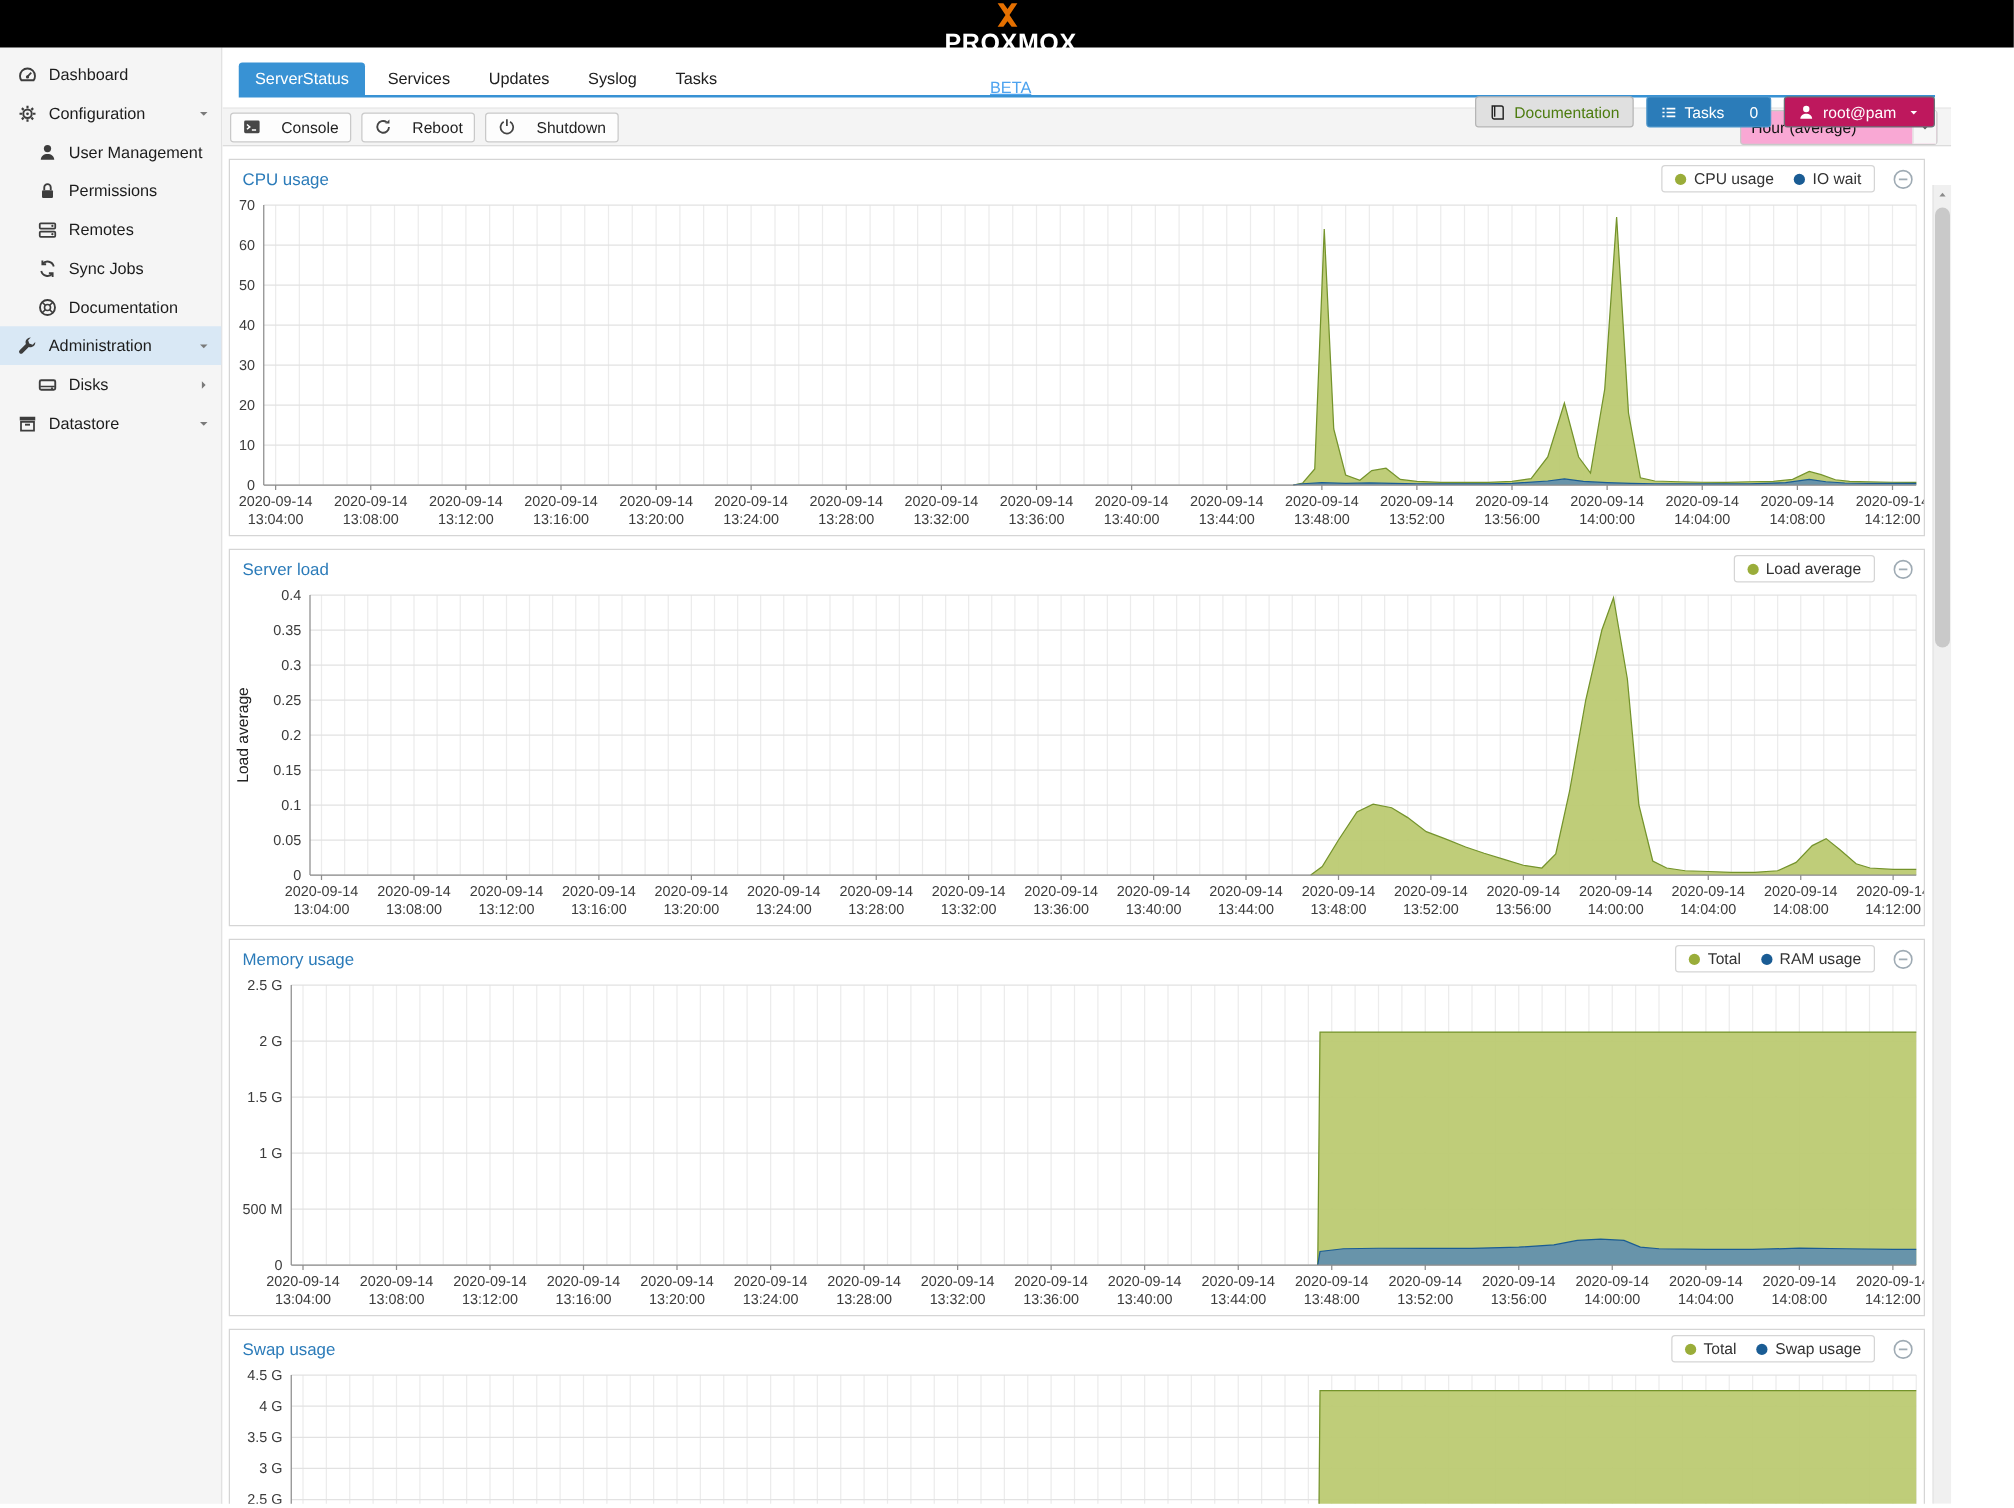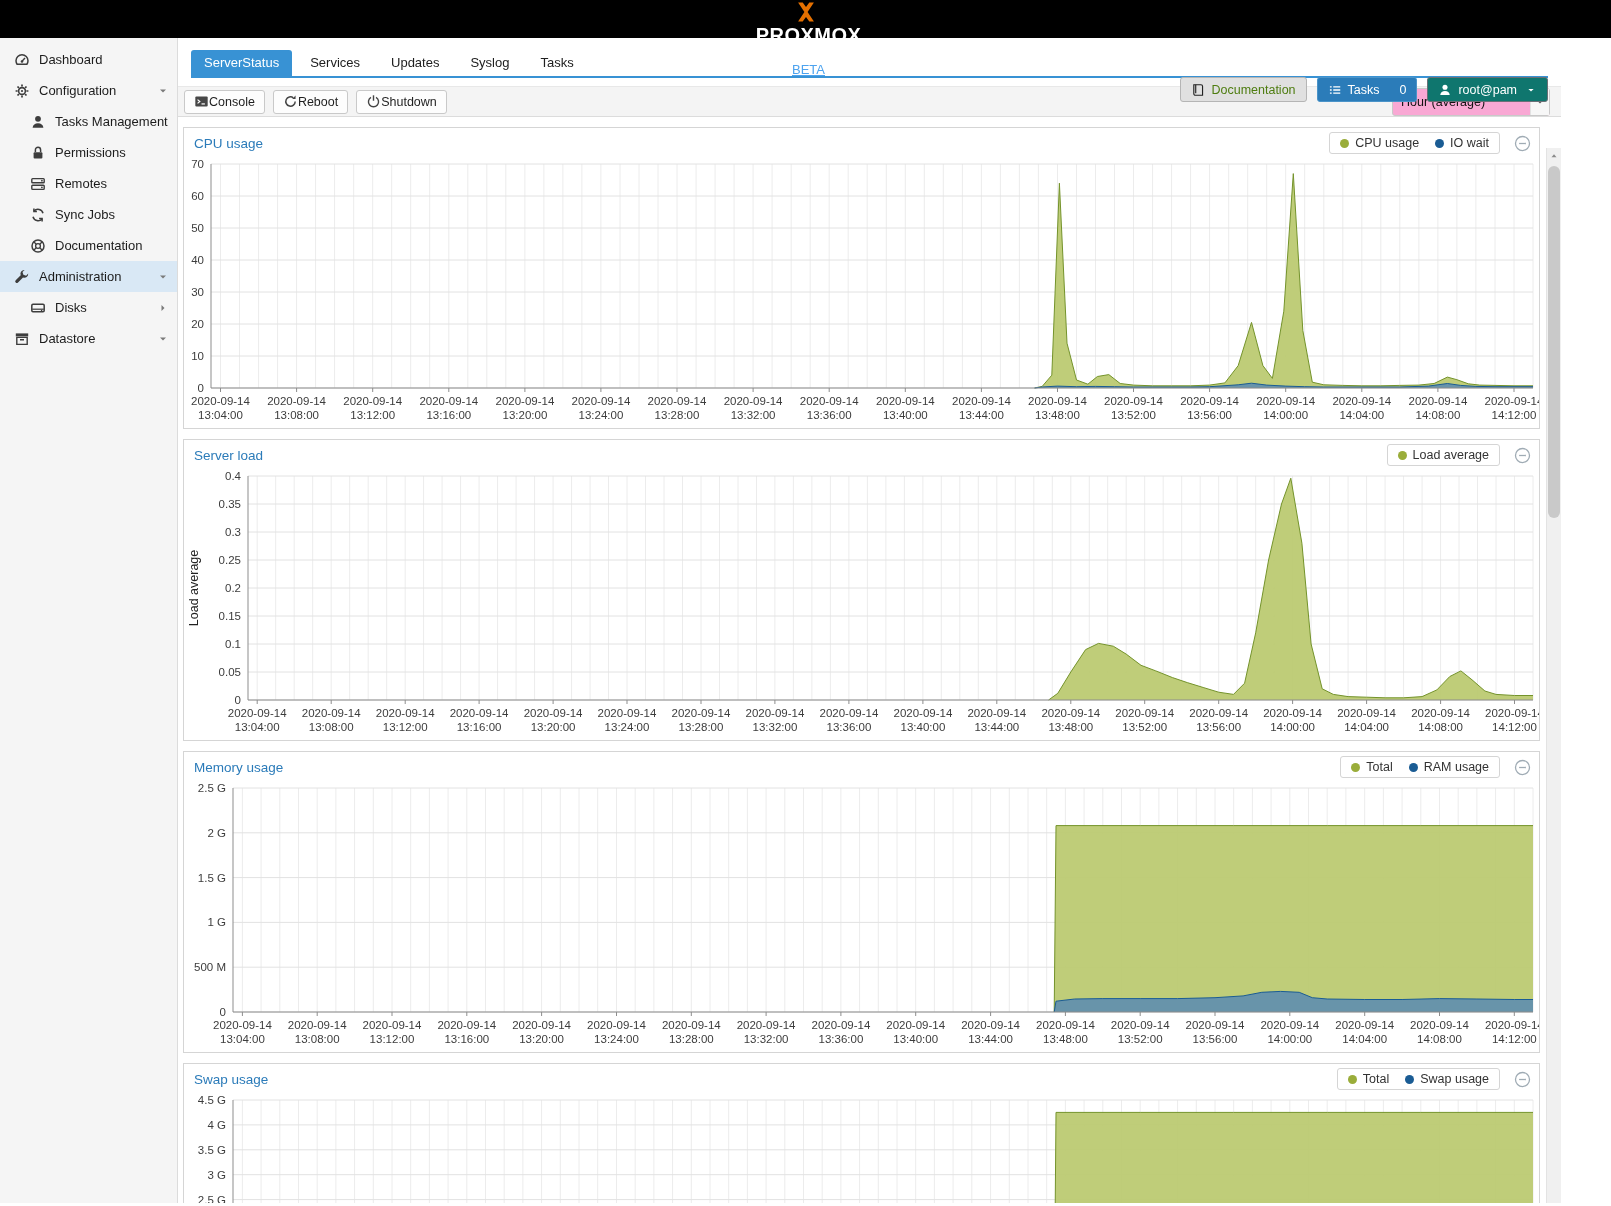--- a/index.html
+++ b/index.html
@@ -12,40 +12,40 @@
   .brand{font-weight:bold;font-size:20px;letter-spacing:.5px;margin-left:6px;color:#fff;}
   .app-title{margin-left:12px;font-size:13px;color:#fff;}
   .beta{margin-left:6px;font-size:13px;color:#4da3ef;text-decoration:underline;cursor:pointer;}
   .header-buttons{margin-left:auto;margin-right:53px;display:flex;gap:10px;align-items:center;}
   .hbtn{height:25px;display:inline-flex;align-items:center;gap:6px;padding:0 10px;
     border-radius:3px;font-size:12.5px;cursor:pointer;font-family:inherit;}
   .hbtn .icon{width:14px;height:14px;display:inline-block;}
   .hbtn.doc{background:#e0e0e0;color:#4d7c0f;border:1px solid #b5b5b5;}
   .hbtn.tasks{background:#2b7cb9;color:#fff;border:1px solid #4b94c9;}
   .tasks-count{margin-left:14px;}
-  .hbtn.user{background:#0f766e;color:#fff;border:1px solid #6a7077;}
+  .hbtn.user{background:#be185d;color:#fff;border:1px solid #6a7077;}
   .hbtn .caret{width:12px;height:12px;display:inline-block;margin-left:2px;}
   
   .app-body{position:absolute;top:38px;left:0;width:1561px;bottom:3px;display:flex;}
   .sidebar{width:178px;background:#f5f5f5;border-right:1px solid #dcdcdc;flex:none;padding-top:6px;}
   .side-item{height:31px;display:flex;align-items:center;padding-left:14px;position:relative;
     font-size:13px;color:#1c1c1c;cursor:pointer;}
   .side-item.l1{padding-left:30px;}
   .side-item.selected{background:#d9e8f5;}
   .side-item .sicon{width:16px;height:16px;margin-right:9px;flex:none;display:inline-block;}
   .side-item .expander{position:absolute;right:8px;width:12px;height:12px;display:inline-block;}
   .content{flex:1;position:relative;background:#fff;overflow:hidden;}
   .page-title{color:#2b7bb9;font-size:15px;padding:13px 0 0 13px;}
   .tabbar{display:flex;gap:5px;margin:12px 13px 0 13px;border-bottom:2px solid #3892d4;align-items:flex-end;}
   .tab{padding:5px 13px 6px;font-size:13px;color:#202020;border-radius:3px 3px 0 0;cursor:pointer;}
   .tab.active{background:#3892d4;color:#fff;}
   .toolbar{margin-top:8px;height:31px;background:#f4f4f4;border-top:1px solid #e8e8e8;
     border-bottom:1px solid #dcdcdc;display:flex;align-items:center;padding:0 11px 0 6px;}
   .toolbar-buttons{display:flex;gap:8px;align-items:center;}
-  .tbtn{height:24px;display:inline-flex;align-items:center;gap:0;padding:0 9px;background:#fdfdfd;
+  .tbtn{height:24px;display:inline-flex;align-items:center;gap:16px;padding:0 9px;background:#fdfdfd;
     border:1px solid #c9c9c9;border-radius:3px;font-size:12.5px;color:#1f1f1f;cursor:pointer;font-family:inherit;}
   .tbtn .icon{width:15px;height:15px;display:inline-block;}
   .combo{margin-left:auto;width:158px;height:28px;background:#f9a8d4;border:1px solid #c9c9c9;
     border-radius:3px;display:flex;align-items:center;font-size:12.5px;padding-left:8px;color:#111;cursor:pointer;}
   .combo .caret{margin-left:auto;width:19px;height:100%;display:flex;align-items:center;
     justify-content:center;border-left:1px solid #e2e2e2;background:#f7f7f7;}
   .combo .caret svg{width:12px;height:12px;}
   
   .panels{width:1357px;margin:10px 0 0 5px;}
   .panel{border:1px solid #d5d5d5;background:#fff;margin-bottom:10px;}
@@ -145,21 +145,21 @@
           </svg>
         </span>
       </div>
       <div class="side-item l1">
         <span class="sicon">
           <svg viewBox="0 0 16 16">
             <circle cx="8" cy="4.8" r="2.9" fill="#3d3d3d"></circle>
             <path d="M2.6 13.8c.2-3 2.5-4.6 5.4-4.6s5.2 1.6 5.4 4.6z" fill="#3d3d3d"></path>
           </svg>
         </span>
-        <span>Tasks Management</span>
+        <span>User Management</span>
       </div>
       <div class="side-item l1">
         <span class="sicon">
           <svg viewBox="0 0 16 16">
             <rect x="3.6" y="7.2" width="8.8" height="6.2" rx="1" fill="#3d3d3d"></rect>
             <path d="M5.4 7V4.9a2.6 2.6 0 0 1 5.2 0V7" fill="none" stroke="#3d3d3d" stroke-width="1.5"></path>
           </svg>
         </span>
         <span>Permissions</span>
       </div>

